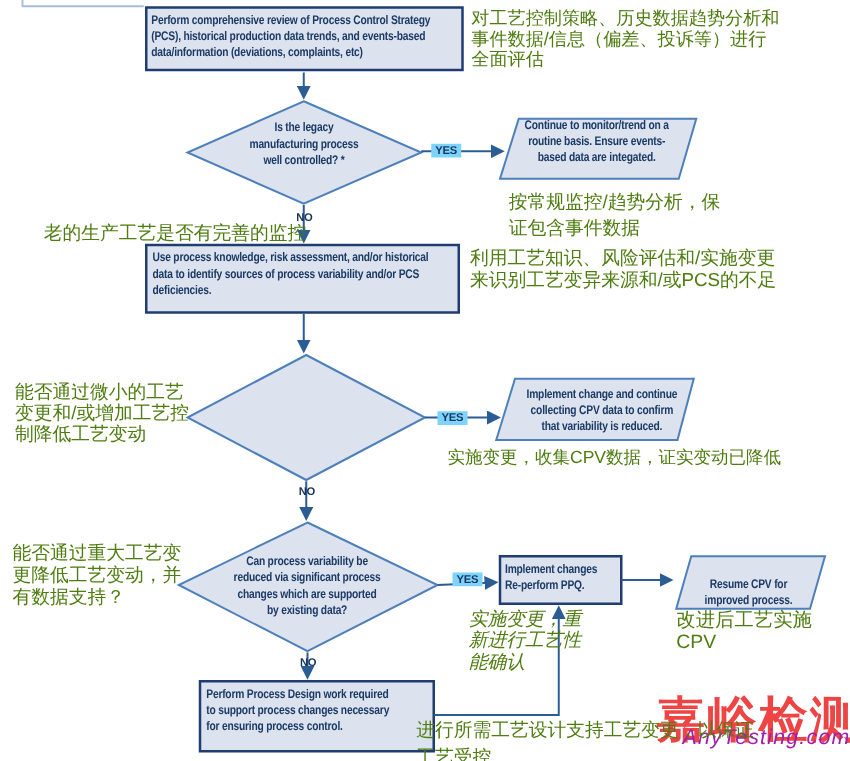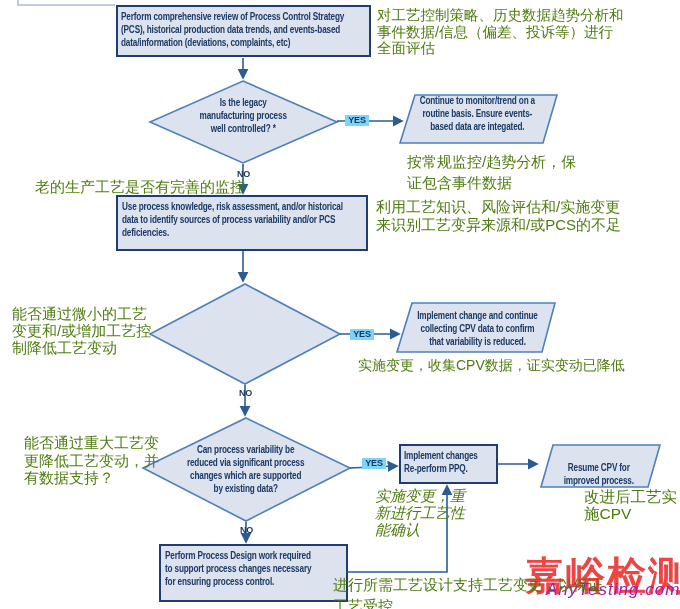--- a/index.html
+++ b/index.html
@@ -78,21 +78,21 @@
     <span class="en sx o-center">Continue to monitor/trend on a
 routine basis. Ensure events-
 based data are integated.</span>
   </div>
 
   <div class="abs txt en sx o-left" style="left:122px;top:200px;">Use process knowledge, risk assessment, and/or historical
 data to identify sources of process variability and/or PCS
 deficiencies.</div>
 
 
-  <div class="abs txt center-box" style="left:399px;top:306px;width:156px;height:44px;">
+  <div class="abs txt center-box" style="left:399px;top:306px;width:156px;height:44px;justify-content:flex-end;">
     <span class="en sx o-center">Implement change and continue
 collecting CPV data to confirm
 that variability is reduced.</span>
   </div>
 
   <div class="abs txt center-box" style="left:145px;top:421px;width:202px;height:96px;">
     <span class="en sx o-center">Can process variability be
 reduced via significant process
 changes which are supported
 by existing data?</span>
@@ -122,23 +122,23 @@
 全面评估</div>
   <div class="abs txt zh" style="left:35px;top:154px;margin-top:24px;">老的生产工艺是否有完善的监控</div>
   <div class="abs txt zh" style="left:392px;top:151px;line-height:21px;margin-left:15px;">按常规监控/趋势分析，保
 证包含事件数据</div>
   <div class="abs txt zh" style="left:376px;top:198px;line-height:17.5px;">利用工艺知识、风险评估和/实施变更
 来识别工艺变异来源和/或PCS的不足</div>
   <div class="abs txt zh" style="left:0;top:305px;line-height:17px;margin-left:12px;">能否通过微小的工艺
 变更和/或增加工艺控
 制降低工艺变动</div>
   <div class="abs txt zh" style="left:358px;top:357px;font-size:14px;">实施变更，收集CPV数据，证实变动已降低</div>
-  <div class="abs txt zh" style="left:24px;top:434px;line-height:17.5px;">能否通过重大工艺变
+  <div class="abs txt zh" style="left:10px;top:434px;line-height:17.5px;">能否通过重大工艺变
 更降低工艺变动，并
 有数据支持？</div>
   <div class="abs txt zh" style="left:375px;top:487px;line-height:17px;font-style:italic;">实施变更，重
 新进行工艺性
 能确认</div>
-  <div class="abs txt zh" style="left:541px;top:488px;font-size:15.5px;margin-left:43px;">改进后工艺实施CPV</div>
+  <div class="abs txt zh" style="left:541px;top:488px;font-size:15.5px;">改进后工艺实施CPV</div>
   <div class="abs txt zh" style="left:333px;top:574px;line-height:21px;">进行所需工艺设计支持工艺变更，以保证
 工艺受控。</div>
 
 </div>
 
 </body></html>

